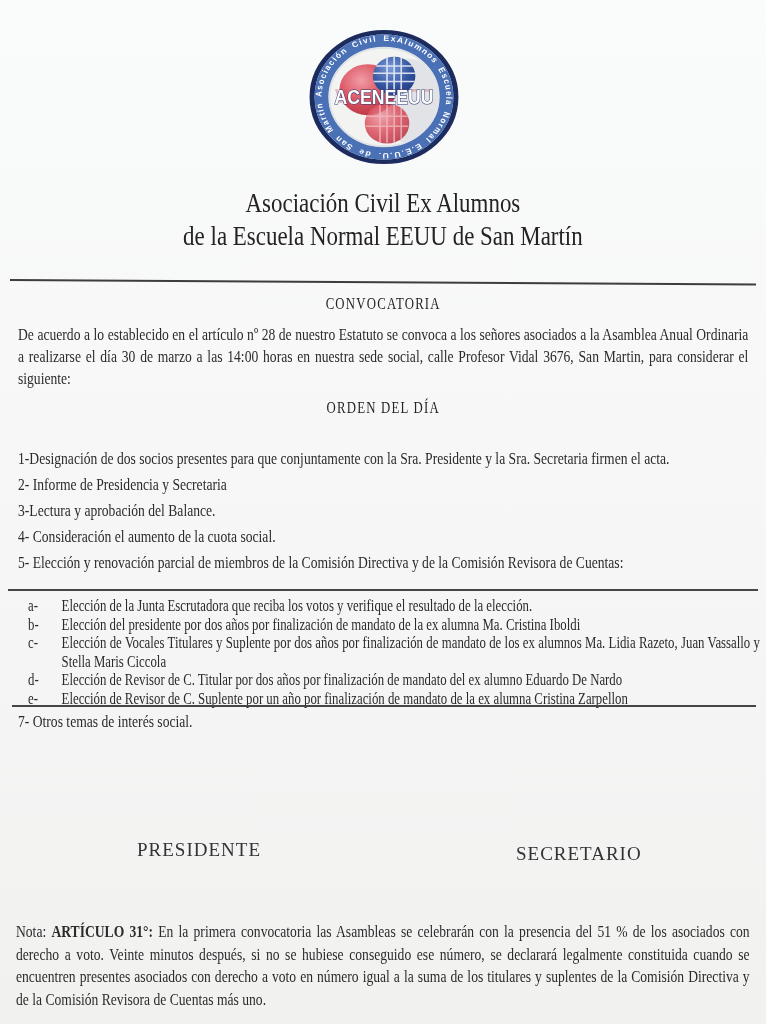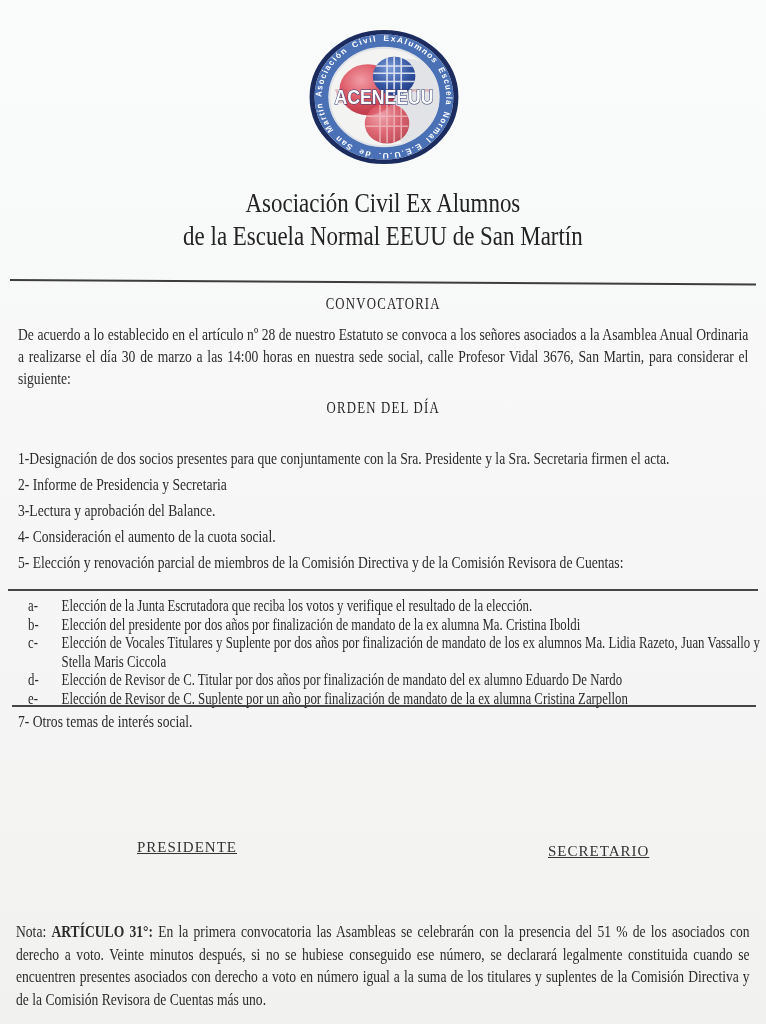--- a/index.html
+++ b/index.html
@@ -36,23 +36,23 @@
   .items{left:18px;top:446px;width:930px;font-size:17px;line-height:26px;white-space:nowrap;color:#2b2b2b;}
   .items .agenda-line{height:26px;}
 
   .subitems{left:28px;top:597px;width:915px;font-size:16px;line-height:18.6px;color:#2b2b2b;}
   .subrow{display:flex;}
   .subrow .letter{flex:0 0 42px;}
   .subrow .subtext{flex:1 1 auto;text-align:justify;}
 
   .item7{left:18px;top:712px;width:915px;font-size:17px;color:#2b2b2b;}
 
-  .sig{font-size:15px;letter-spacing:1px;color:#333;text-decoration:underline;}
+  .sig{font-size:19px;letter-spacing:1px;color:#333;}
   .sig-pres{left:137px;top:839px;}
-  .sig-sec{left:548px;top:843px;}
+  .sig-sec{left:516px;top:843px;}
 
   .nota{left:16px;top:921px;width:917px;font-size:17px;line-height:22.5px;text-align:justify;margin:0;color:#2b2b2b;}
   .nota .nota-article{font-weight:bold;}
 </style>
 </head>
 <body>
 
 <div class="page">
 
   <svg class="abs logo" viewBox="0 0 160 160" preserveAspectRatio="none" aria-hidden="true">

